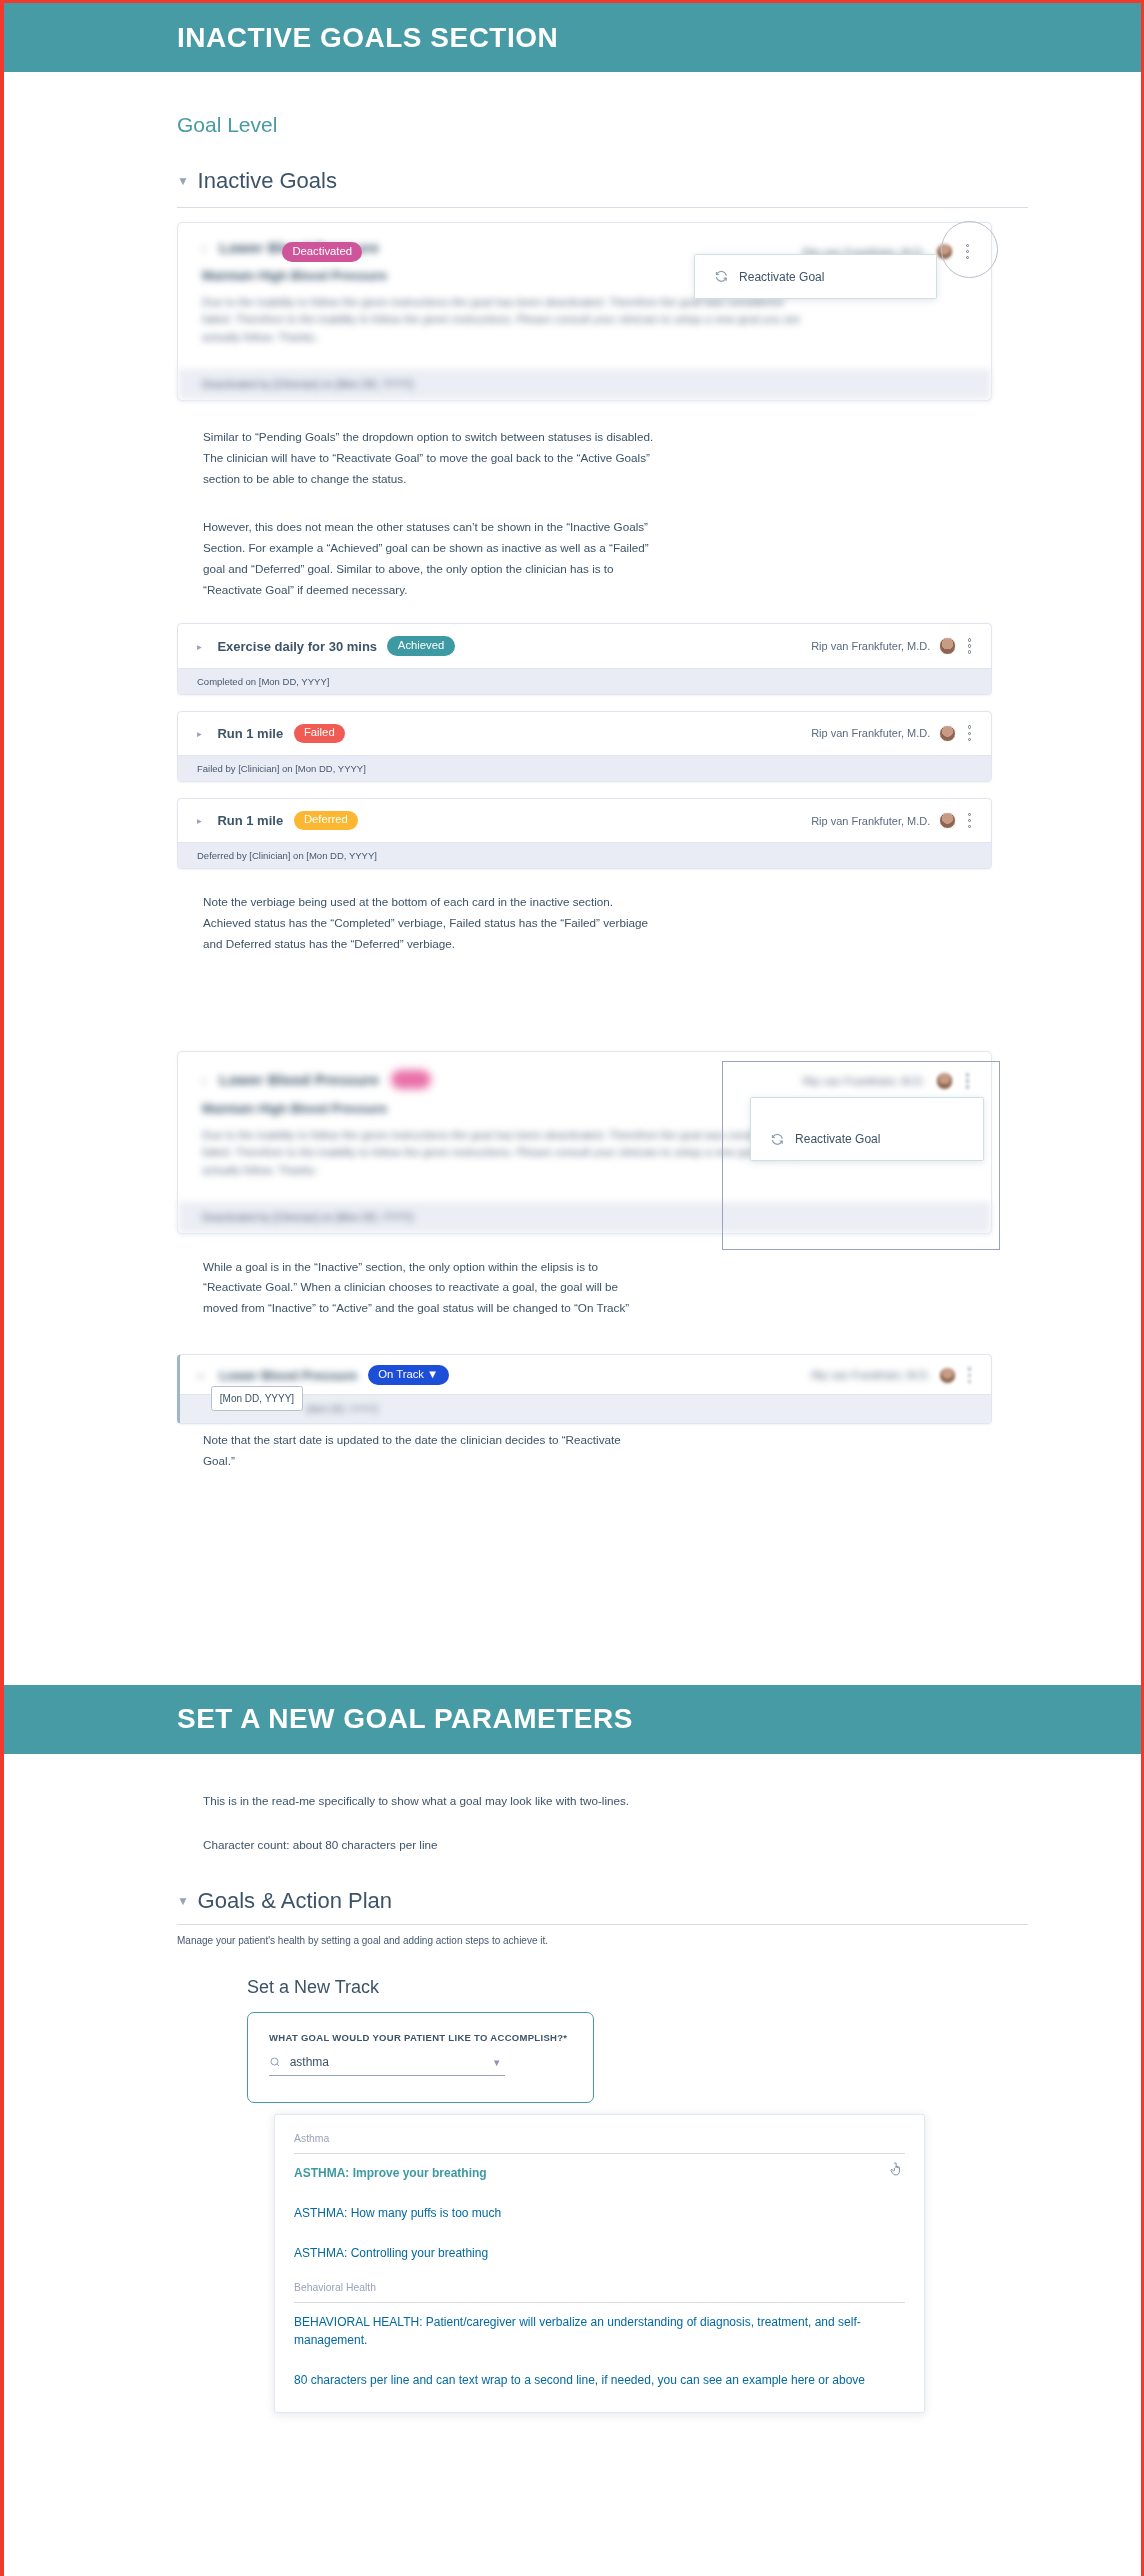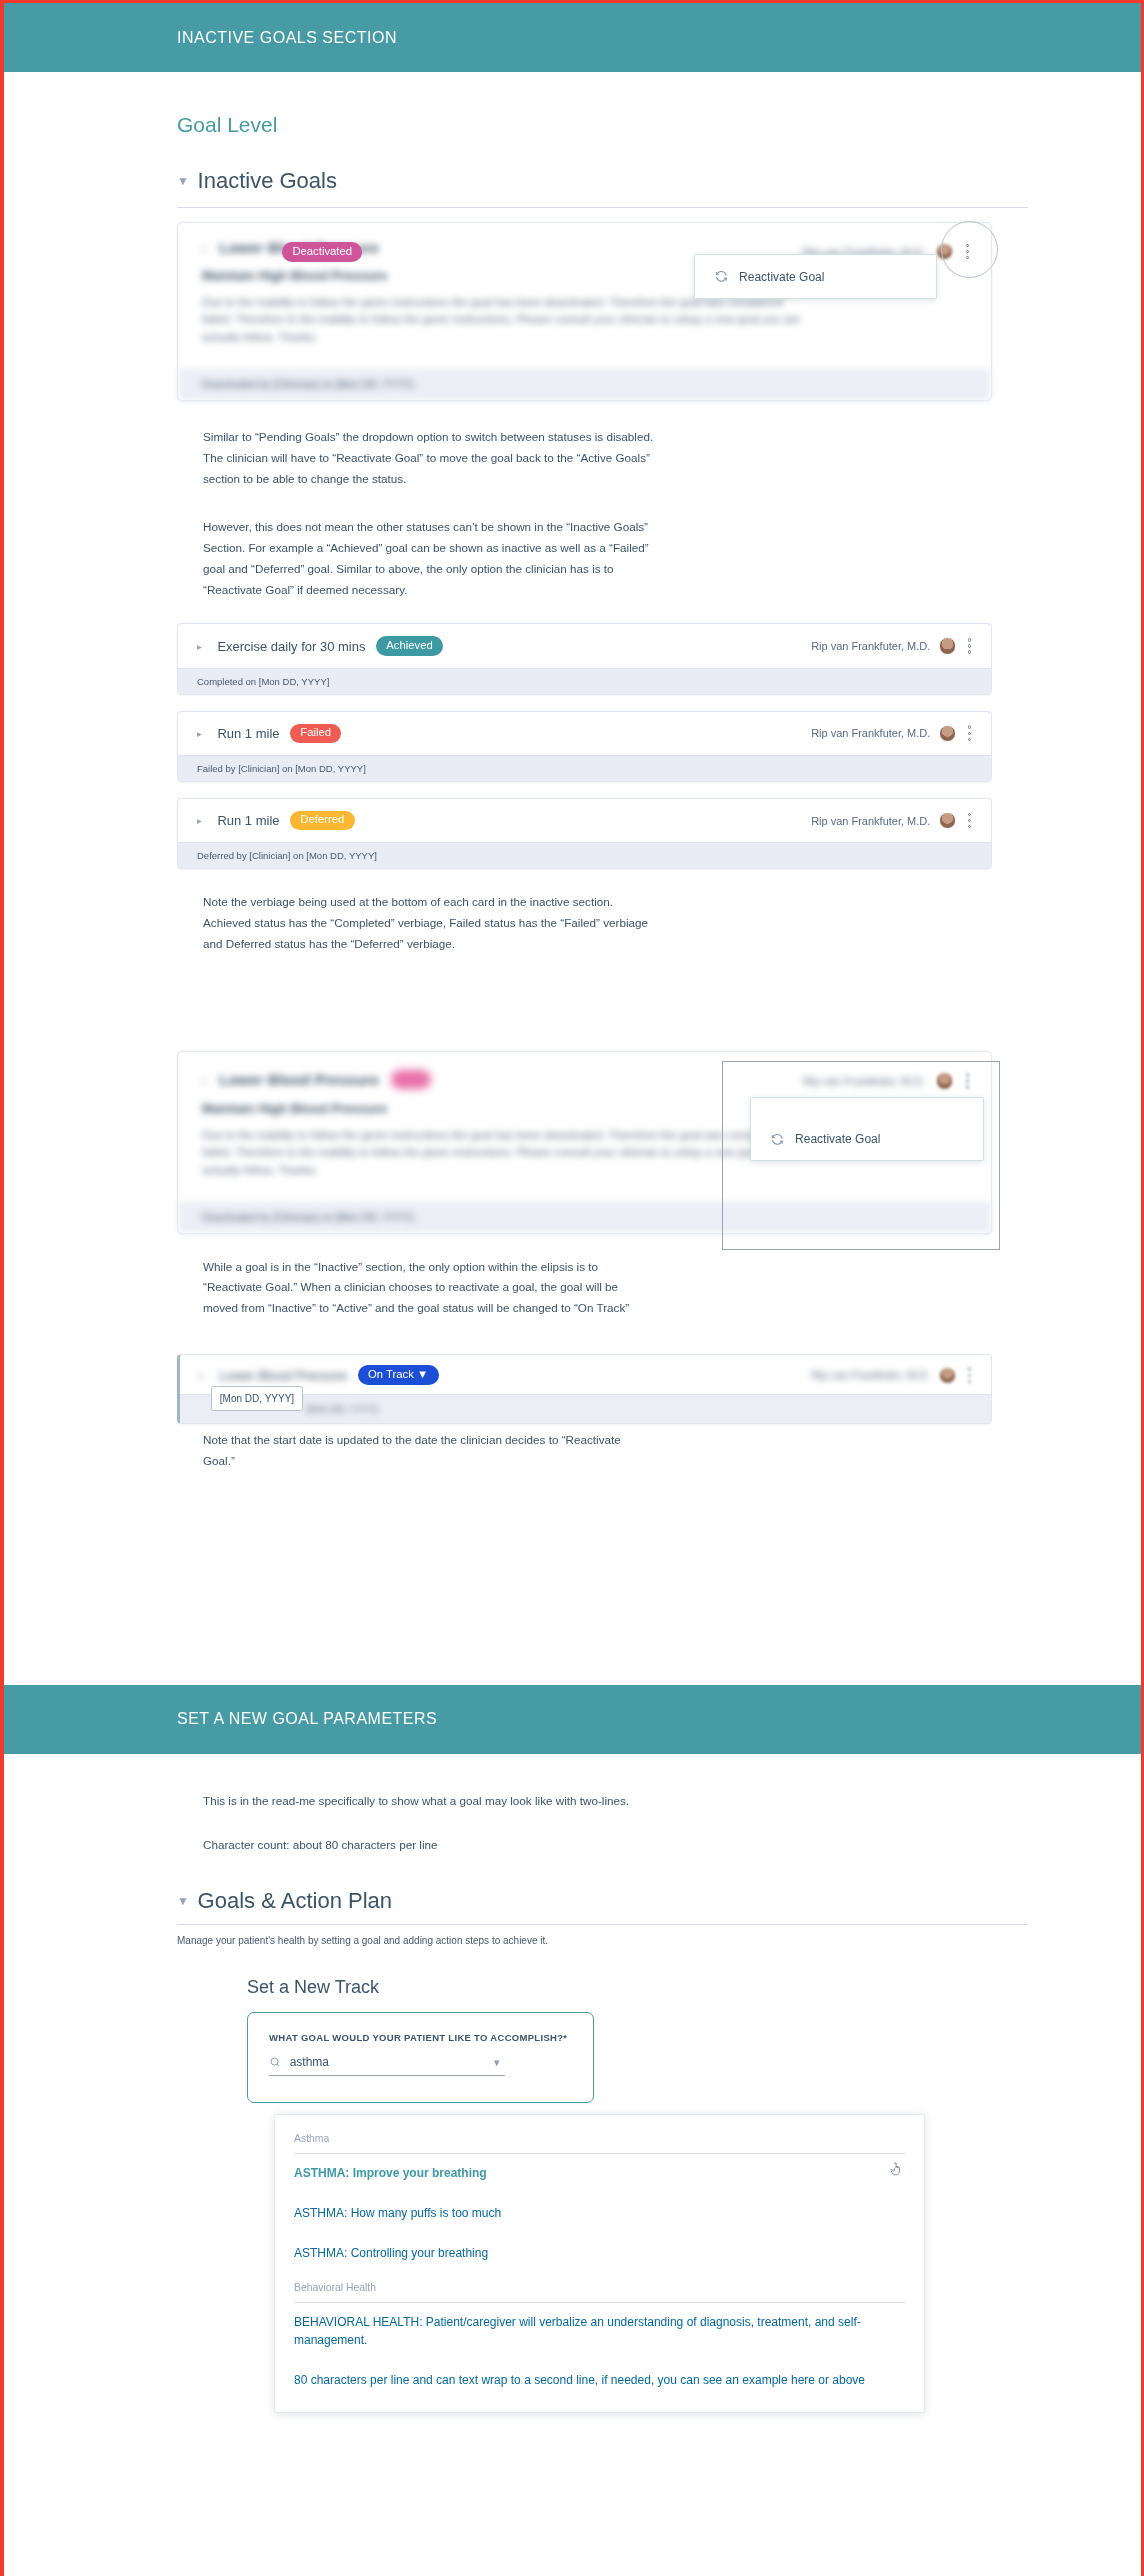--- a/index.html
+++ b/index.html
@@ -20,22 +20,22 @@
   
   .section-banner {
     background: #479ba4;
     color: #ffffff;
     height: 69px;
     display: flex;
     align-items: center;
     padding-left: 173px;
   }
   .section-banner .banner-title {
-    font-size: 16px;
-    font-weight: normal;
+    font-size: 28px;
+    font-weight: bold;
     letter-spacing: 0.5px;
   }
   .banner-2 { padding-left: 173px; }
 
   .goal-level {
     color: #479ba4;
     font-size: 21px;
     margin-top: 41px;
     margin-left: 173px;
     font-weight: 400;
@@ -194,21 +194,21 @@
     overflow: hidden;
   }
   .goal-row + .goal-row { margin-top: 15.6px; }
   .gr-main {
     display: flex; align-items: center;
     padding: 12px 17.3px 12px 19px;
     min-height: 35px;
   }
   .gr-caret { color: #9aa3bb; font-size: 9.5px; margin-right: 15.6px; }
   .gr-title {
-    font-size: 13px; font-weight: normal; color: #3c5368; margin-right: 10.4px;
+    font-size: 13px; font-weight: bold; color: #3c5368; margin-right: 10.4px;
     white-space: nowrap;
   }
   .gr-spacer { flex: 1; }
   .gr-clin { font-size: 11px; color: #5b6b80; margin-right: 8.7px; white-space: nowrap; }
   .gr-foot {
     background: #e9ecf4;
     border-top: 0.9px solid #e1e5ef;
     padding: 7px 19px;
     font-size: 9.5px; color: #46586f;
   }

